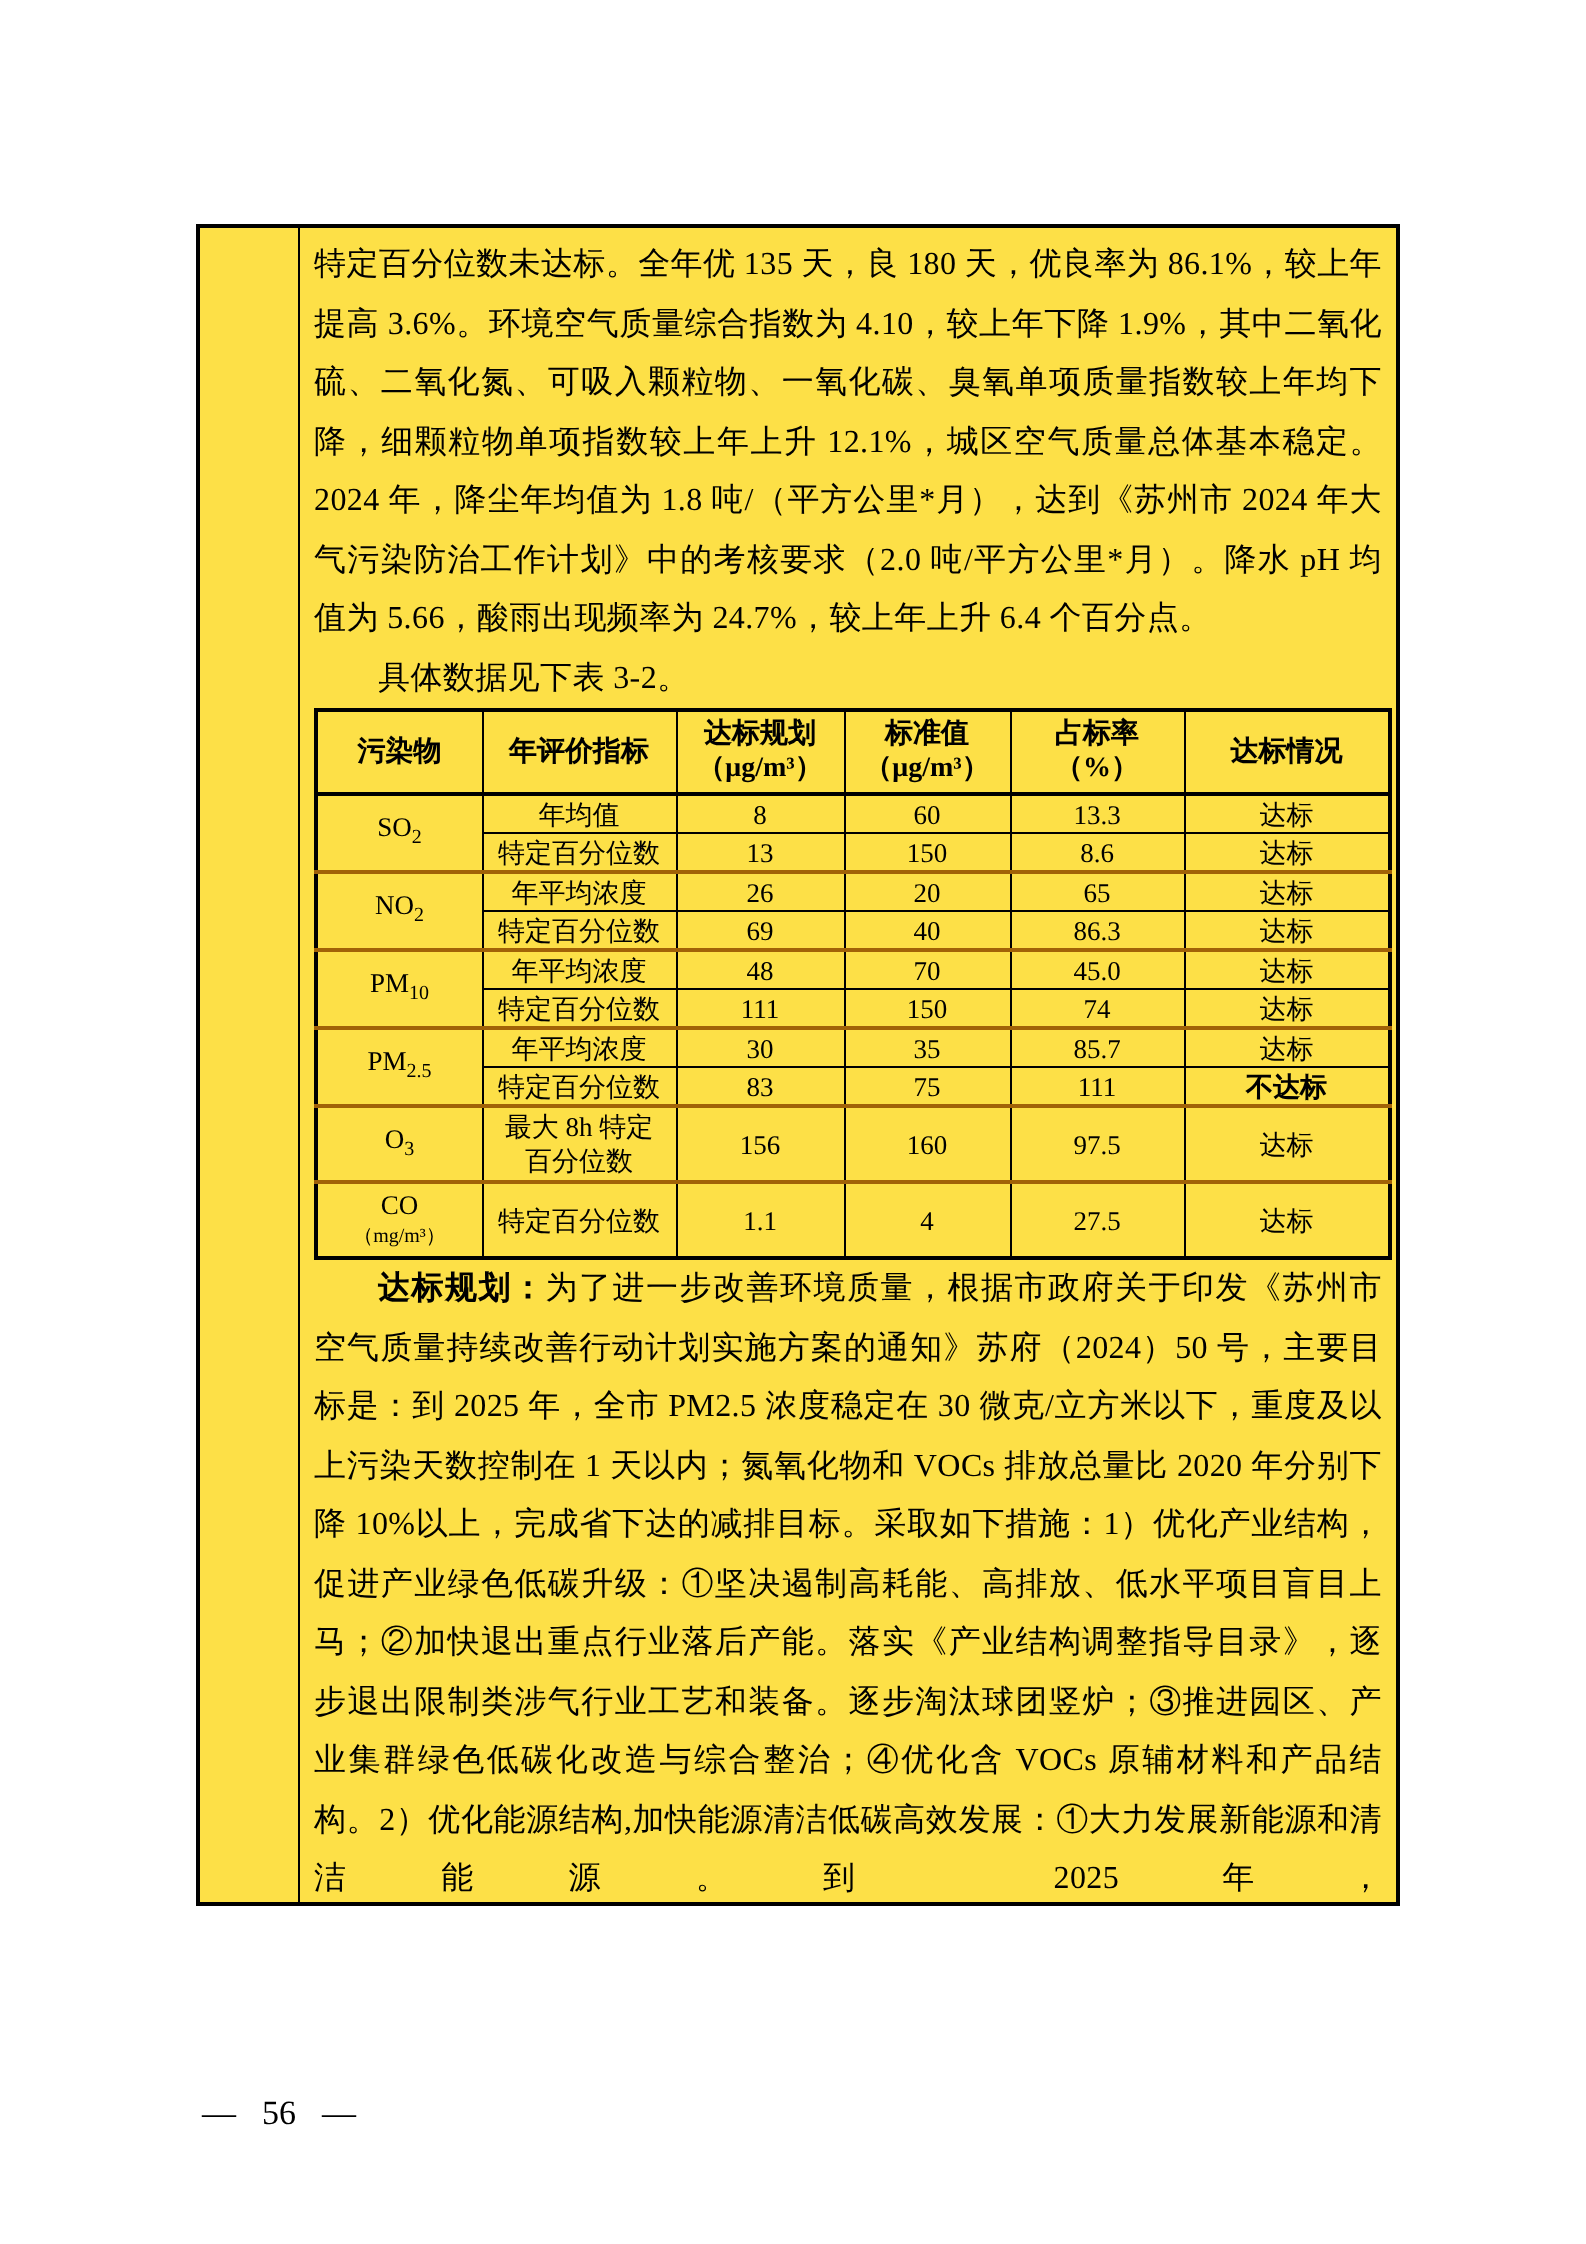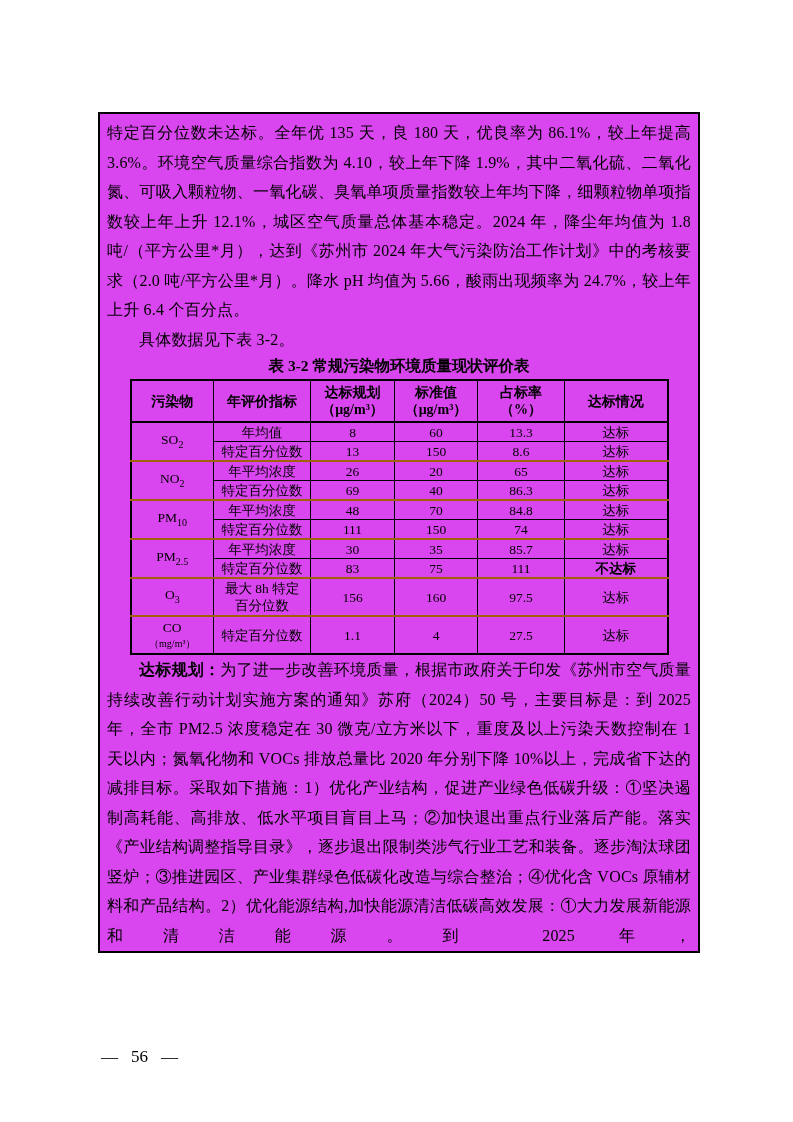--- a/index.html
+++ b/index.html
@@ -16,22 +16,21 @@
   }
   .outer-box {
     position: absolute;
     left: 98px;
     top: 112px;
     width: 602px;
     height: 841px;
     border: 2px solid #000;
     box-sizing: border-box;
     display: flex;
-    background: #d946ef;
-    flex-direction: column;
+    background: #fde047;
   }
   .margin-col {
     width: 49px;
     flex: none;
     border-right: 1px solid #000;
   }
   .content-col {
     flex: 1;
     padding: 4px 7px 0 7px;
     overflow: hidden;
@@ -97,21 +96,20 @@
 <body>
 
 <div class="outer-box">
   <div class="margin-col"></div>
   <div class="content-col">
 
     <p class="para">特定百分位数未达标。全年优 135 天，良 180 天，优良率为 86.1%，较上年提高 3.6%。环境空气质量综合指数为 4.10，较上年下降 1.9%，其中二氧化硫、二氧化氮、可吸入颗粒物、一氧化碳、臭氧单项质量指数较上年均下降，细颗粒物单项指数较上年上升 12.1%，城区空气质量总体基本稳定。2024 年，降尘年均值为 1.8 吨/（平方公里*月），达到《苏州市 2024 年大气污染防治工作计划》中的考核要求（2.0 吨/平方公里*月）。降水 pH 均值为 5.66，酸雨出现频率为 24.7%，较上年上升 6.4 个百分点。</p>
 
     <p class="para indent">具体数据见下表 3-2。</p>
 
-    <div class="tbl-title">表 3-2 常规污染物环境质量现状评价表</div>
 
     <table class="data-table">
       <colgroup>
         <col style="width:83px">
           <col style="width:97px">
           <col style="width:84px">
         <col style="width:83px">
           <col style="width:87px">
           <col style="width:103px">
       </colgroup>
@@ -156,21 +154,21 @@
           <td>69</td>
           <td>40</td>
           <td>86.3</td>
           <td>达标</td>
         </tr>
         <tr class="grp">
           <td class="poll-cell" rowspan="2"><span>PM</span><sub>10</sub></td>
           <td>年平均浓度</td>
           <td>48</td>
           <td>70</td>
-          <td>84.8</td>
+          <td>45.0</td>
           <td>达标</td>
         </tr>
         <tr>
           <td>特定百分位数</td>
           <td>111</td>
           <td>150</td>
           <td>74</td>
           <td>达标</td>
         </tr>
         <tr class="grp">

